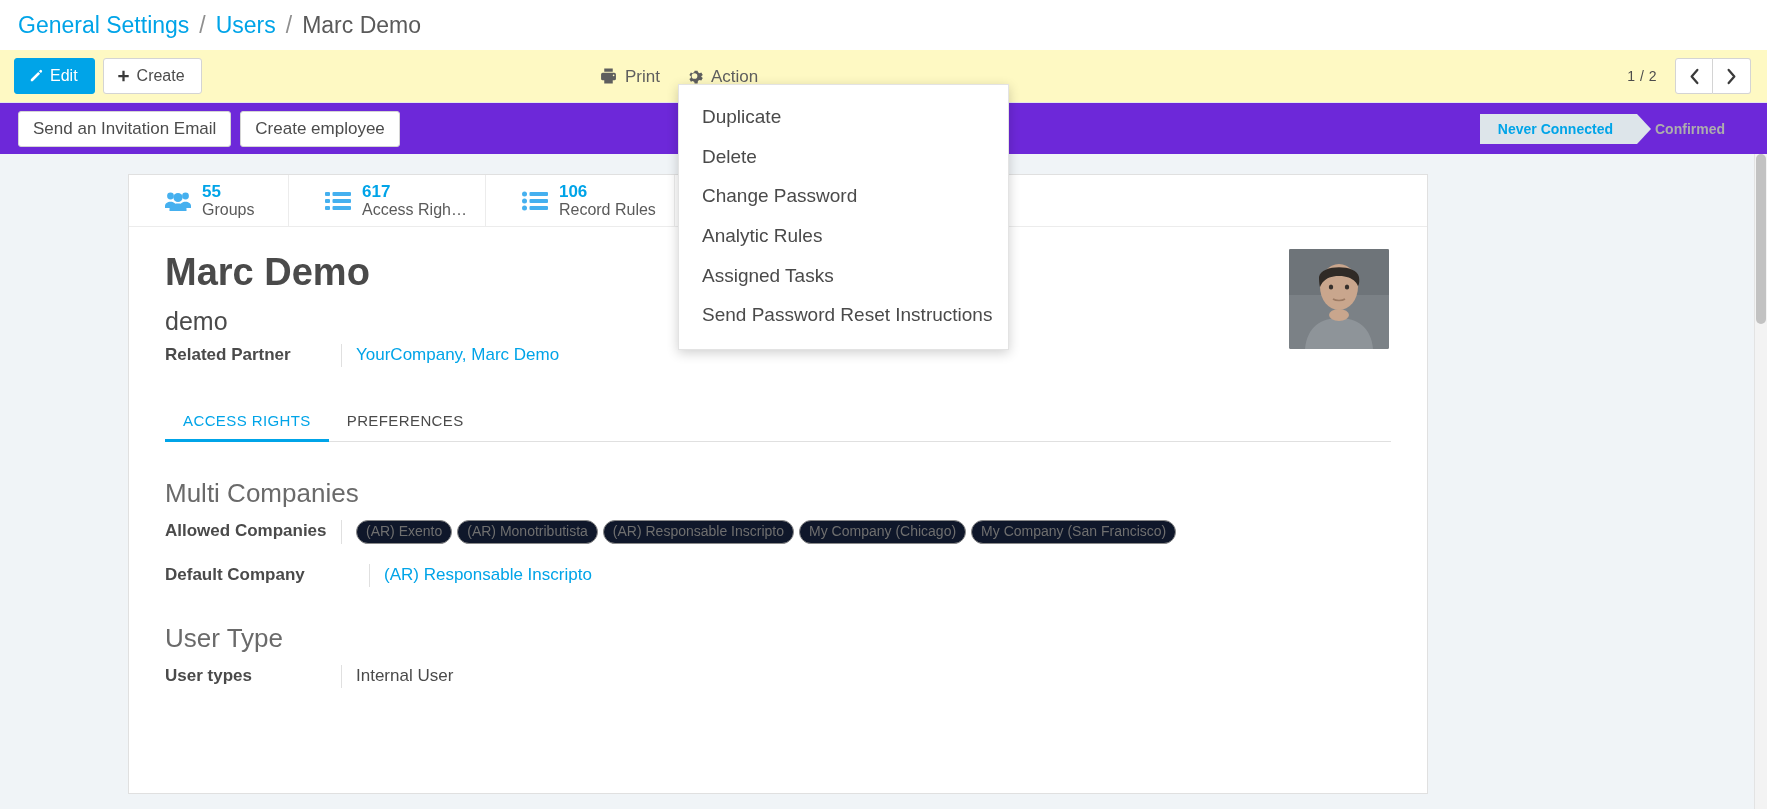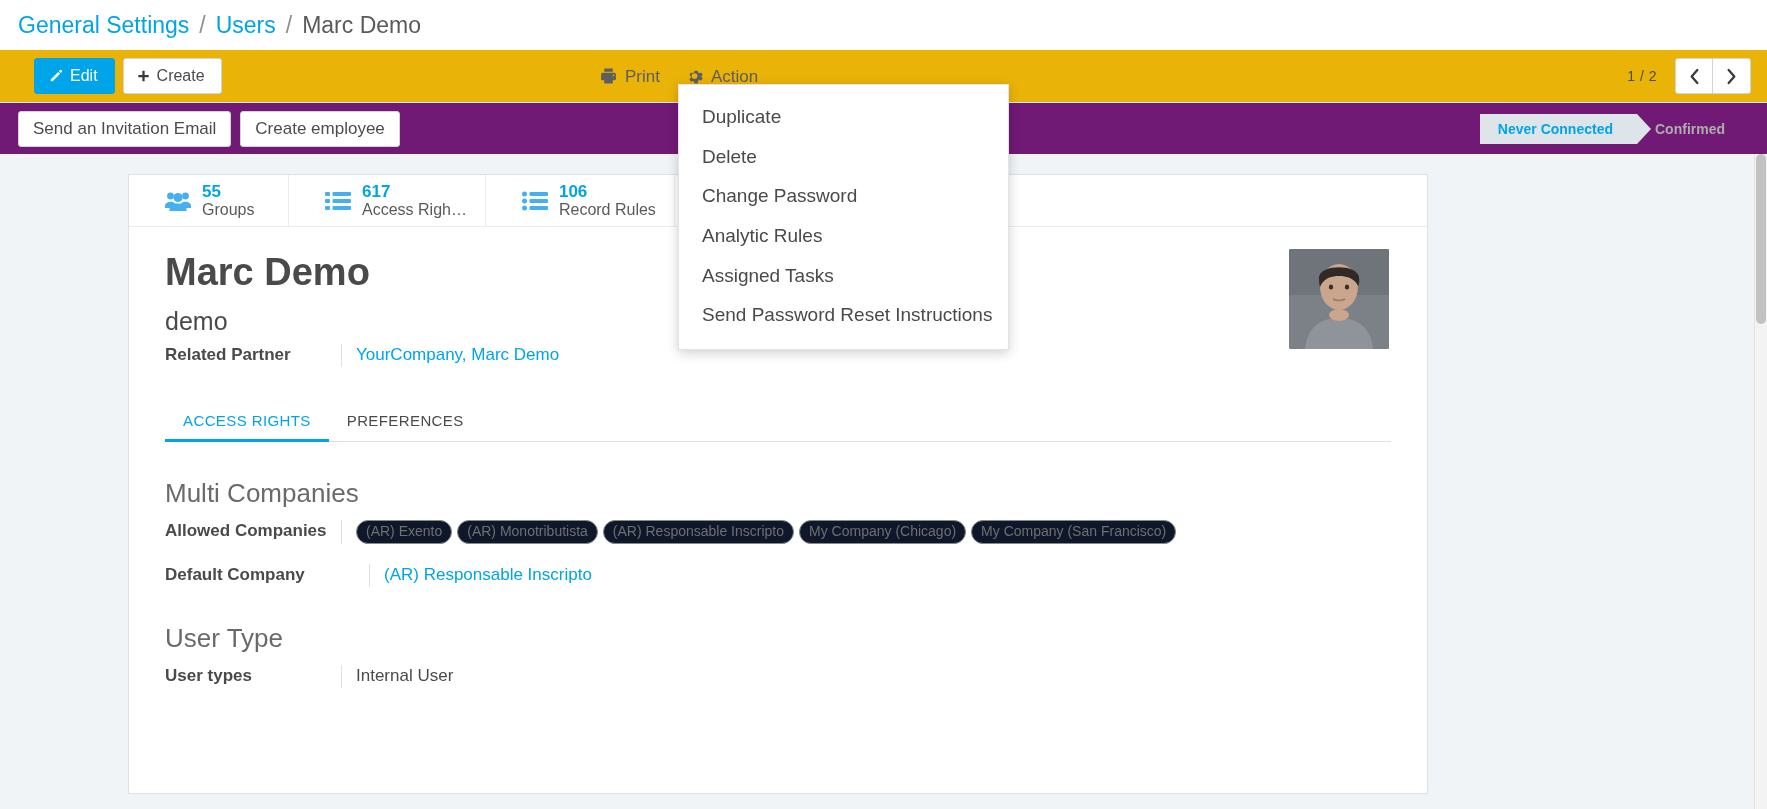--- a/index.html
+++ b/index.html
@@ -38,22 +38,22 @@
     font-size: 23px;
     color: #5a5a5a;
     line-height: 1;
   }
 
   
   .control-panel {
     height: 52px;
     display: flex;
     align-items: center;
-    padding: 0 34px;
-    background: #eab308;
+    padding: 0 14px;
+    background: #fef9c3;
     position: relative;
   }
   .btn {
     font-family: "Liberation Sans", sans-serif;
     font-size: 16px;
     border-radius: 3px;
     cursor: pointer;
     display: inline-flex;
     align-items: center;
     justify-content: center;
@@ -143,21 +143,21 @@
     white-space: nowrap;
     line-height: 1.35;
   }
 
   
   .buttonbar-row {
     height: 52px;
     display: flex;
     align-items: center;
     padding: 0 18px;
-    background: #701a75;
+    background: #6d28d9;
     border-top: 1px solid #e7e7e7;
     position: relative;
   }
   .bb-btn {
     background: #ffffff;
     border: 1px solid #d4d4d4;
     border-radius: 3px;
     font-size: 17px;
     color: #4c4c4c;
     padding: 8px 14px;

